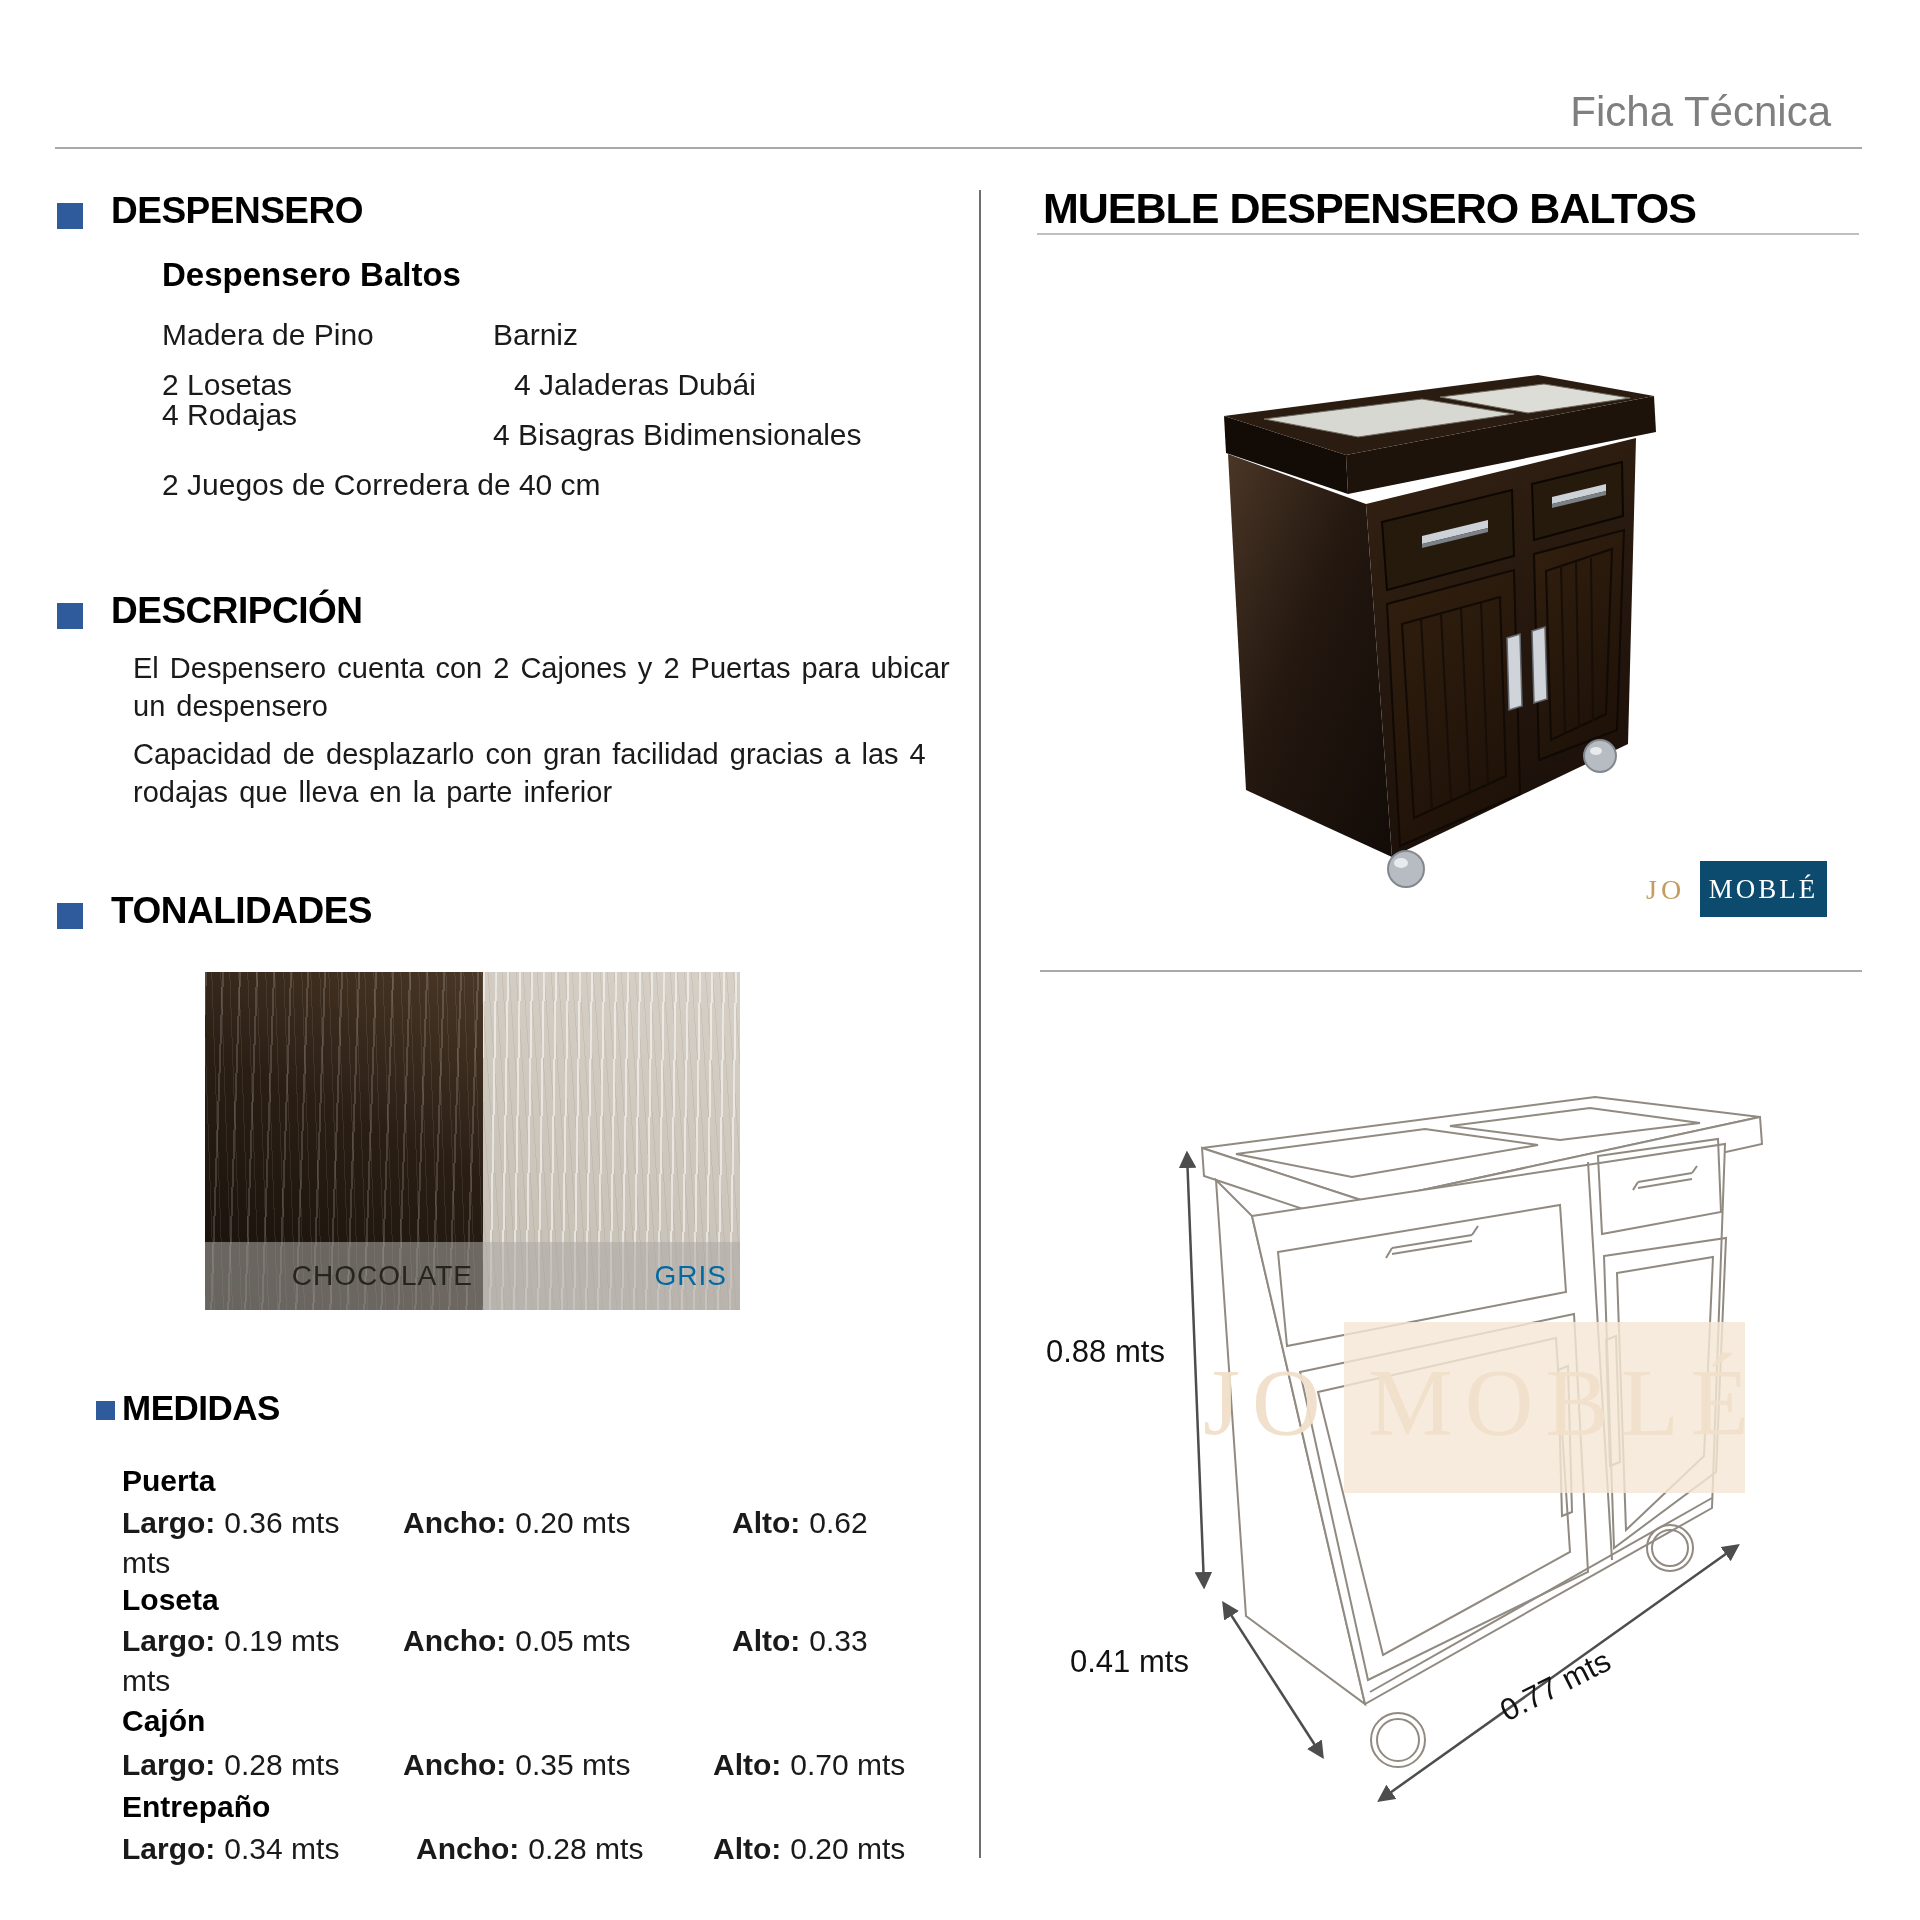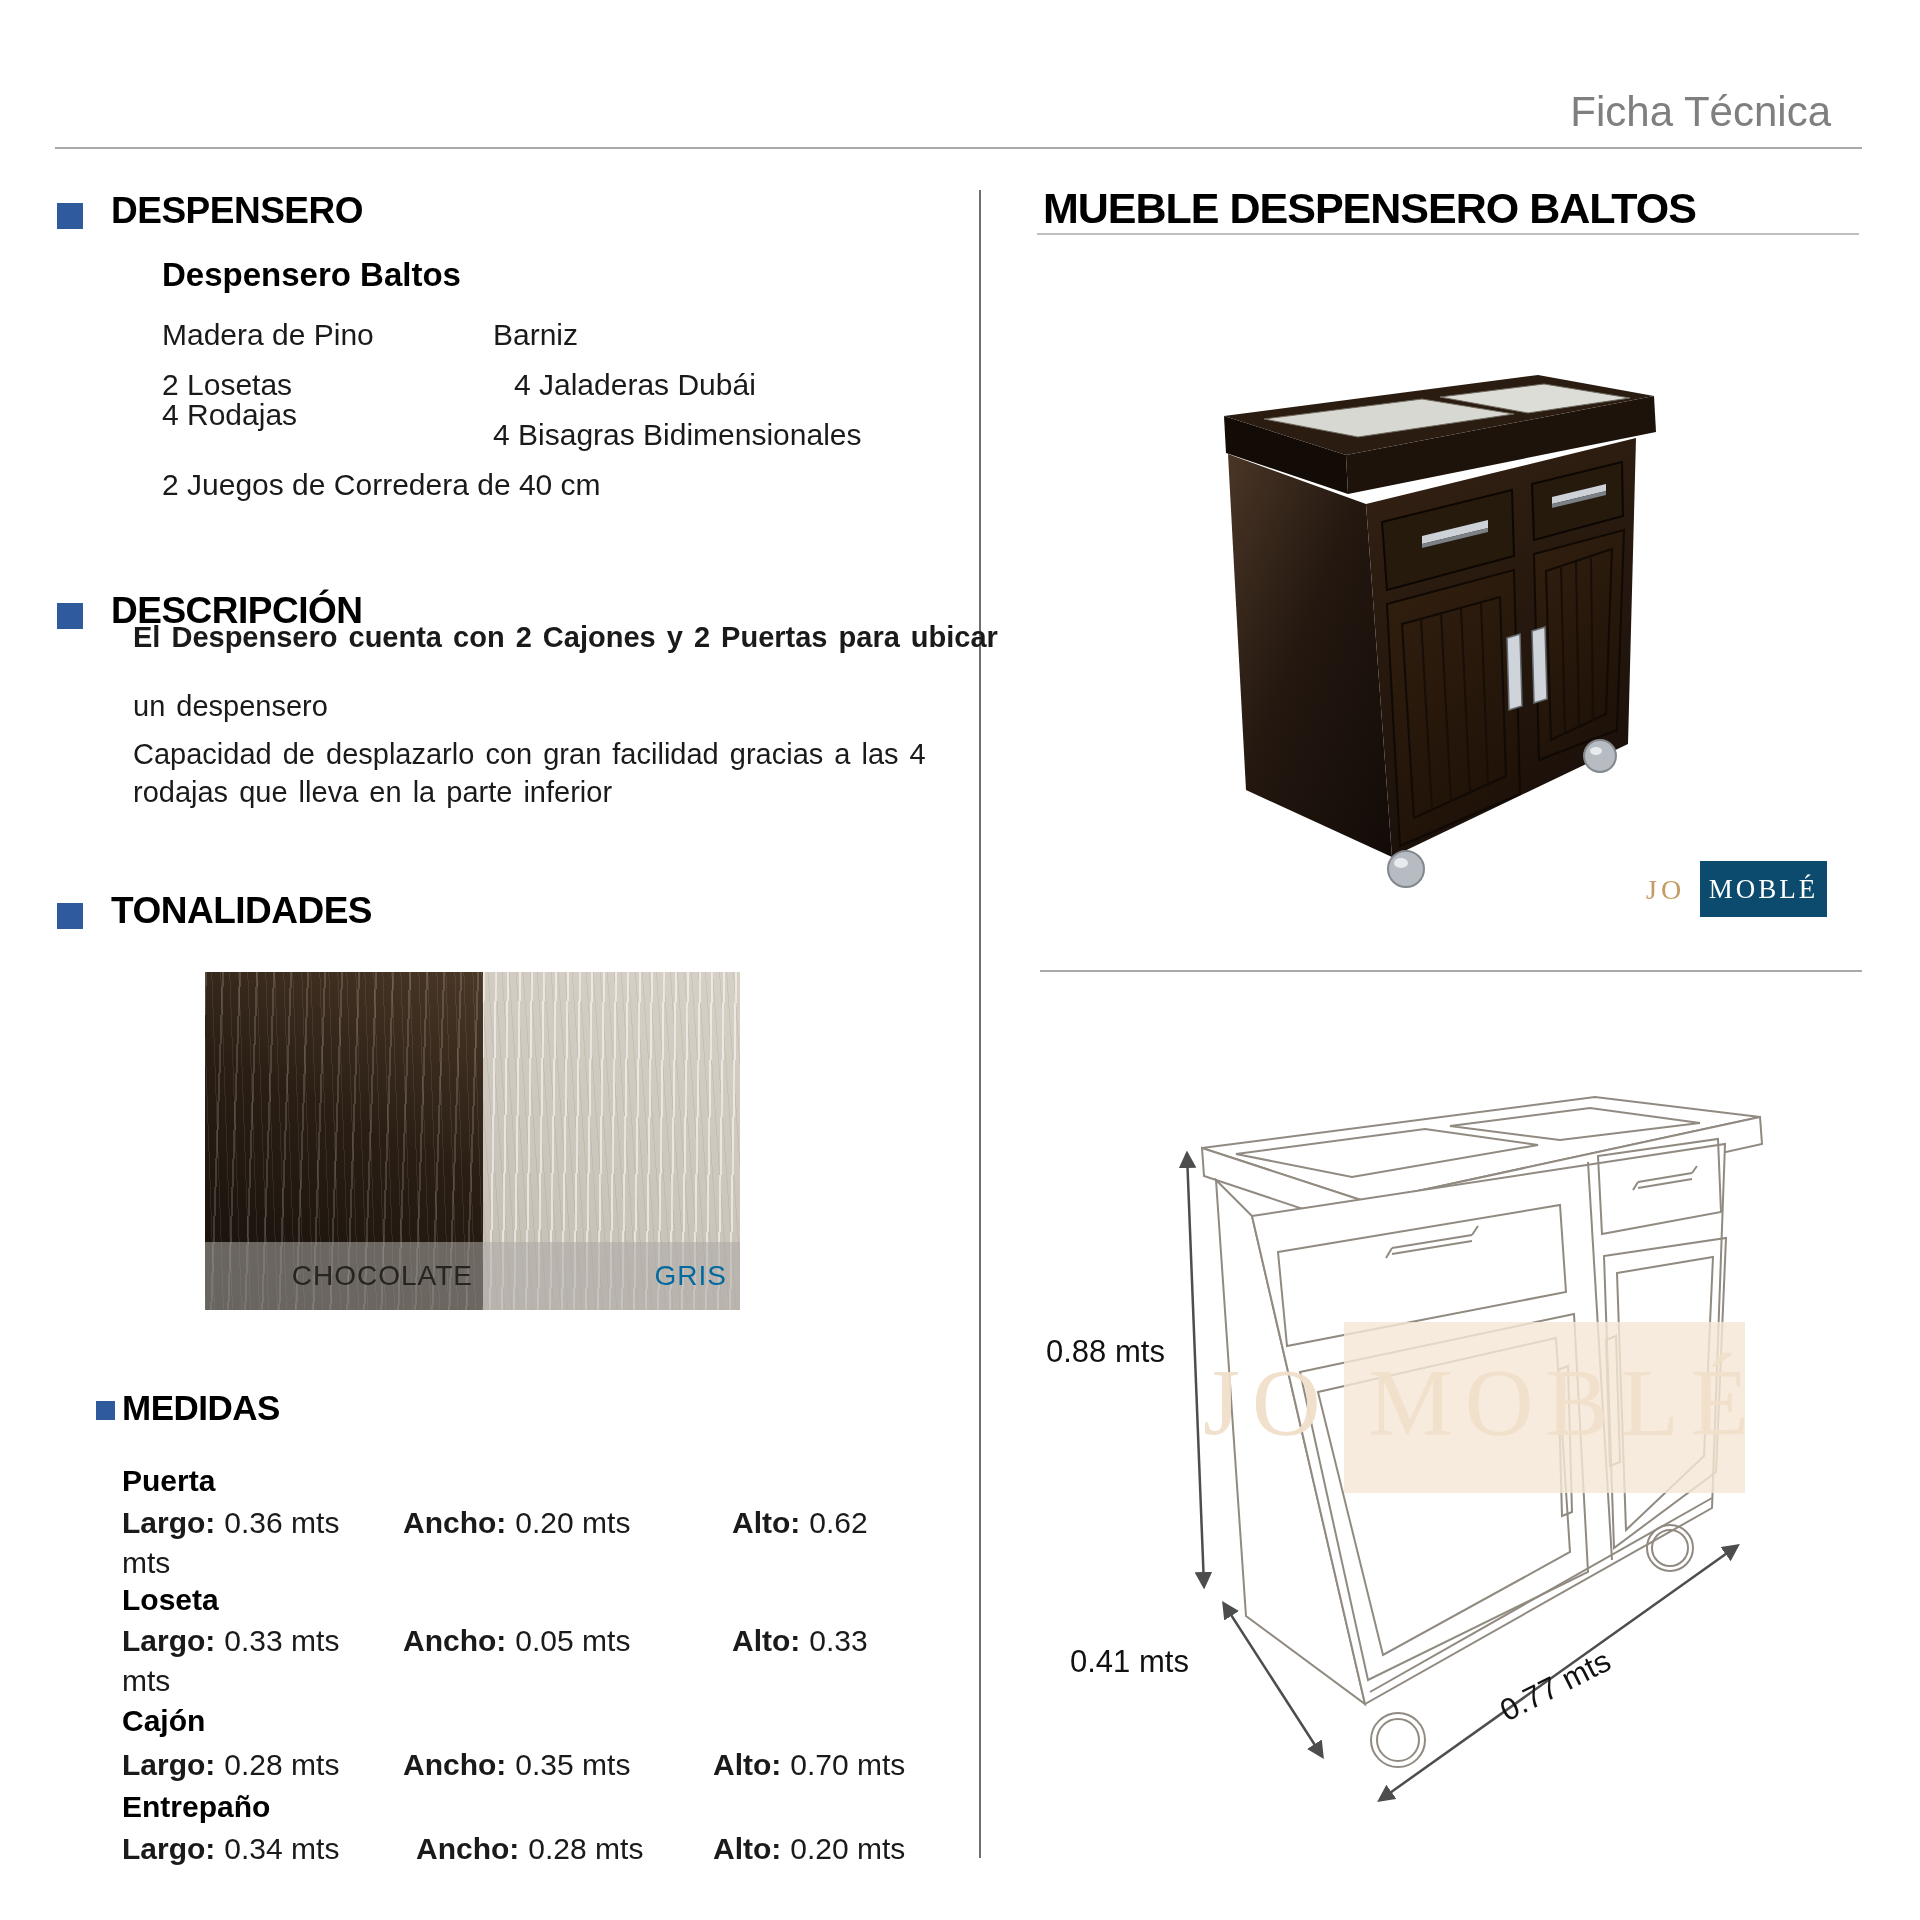--- a/index.html
+++ b/index.html
@@ -76,21 +76,21 @@
   <div class="mat-item" style="left:162px;top:318px;">Madera de Pino</div>
   <div class="mat-item" style="left:493px;top:318px;">Barniz</div>
   <div class="mat-item" style="left:162px;top:368px;">2 Losetas</div>
   <div class="mat-item" style="left:493px;top:368px;margin-left:21px;">4 Jaladeras Dubái</div>
   <div class="mat-item" style="left:162px;top:398px;">4 Rodajas</div>
   <div class="mat-item" style="left:493px;top:418px;">4 Bisagras Bidimensionales</div>
   <div class="mat-item" style="left:162px;top:468px;">2 Juegos de Corredera de 40 cm</div>
 
   <div class="sec-bullet" style="left:57px;top:603px;"></div>
   <div class="sec-title" style="left:111px;top:590px;">DESCRIPCIÓN</div>
-  <div class="para-line" style="left:133px;top:621px;font-weight:bold;">El Despensero cuenta con 2 Cajones y 2 Puertas para ubicar</div>
+  <div class="para-line" style="left:133px;top:652px;">El Despensero cuenta con 2 Cajones y 2 Puertas para ubicar</div>
   <div class="para-line" style="left:133px;top:690px;">un despensero</div>
   <div class="para-line" style="left:133px;top:738px;">Capacidad de desplazarlo con gran facilidad gracias a las 4</div>
   <div class="para-line" style="left:133px;top:776px;">rodajas que lleva en la parte inferior</div>
 
   <div class="sec-bullet" style="left:57px;top:903px;"></div>
   <div class="sec-title" style="left:111px;top:890px;">TONALIDADES</div>
   <div class="swatches">
     <div class="sw sw-choc"></div>
     <div class="sw sw-gris"></div>
     <div class="sw-band"></div>
@@ -104,21 +104,21 @@
   <div class="m-name" style="top:1464px;">Puerta</div>
   <div class="m-row" style="top:1506px;padding-left:24px;">
     <span class="m-cell" style="left:122px;"><b>Largo:</b><span class="val">0.36 mts</span></span>
     <span class="m-cell" style="left:403px;"><b>Ancho:</b><span class="val">0.20 mts</span></span>
     <span class="m-cell" style="left:732px;"><b>Alto:</b><span class="val">0.62</span></span>
   </div>
   <div class="m-wrap" style="top:1546px;">mts</div>
 
   <div class="m-name" style="top:1583px;">Loseta</div>
   <div class="m-row" style="top:1624px;">
-    <span class="m-cell" style="left:122px;"><b>Largo:</b><span class="val">0.33 mts</span></span>
+    <span class="m-cell" style="left:122px;"><b>Largo:</b><span class="val">0.19 mts</span></span>
     <span class="m-cell" style="left:403px;"><b>Ancho:</b><span class="val">0.05 mts</span></span>
     <span class="m-cell" style="left:732px;"><b>Alto:</b><span class="val">0.33</span></span>
   </div>
   <div class="m-wrap" style="top:1664px;">mts</div>
 
   <div class="m-name" style="top:1704px;">Cajón</div>
   <div class="m-row" style="top:1748px;">
     <span class="m-cell" style="left:122px;"><b>Largo:</b><span class="val">0.28 mts</span></span>
     <span class="m-cell" style="left:403px;"><b>Ancho:</b><span class="val">0.35 mts</span></span>
     <span class="m-cell" style="left:713px;"><b>Alto:</b><span class="val">0.70 mts</span></span>

